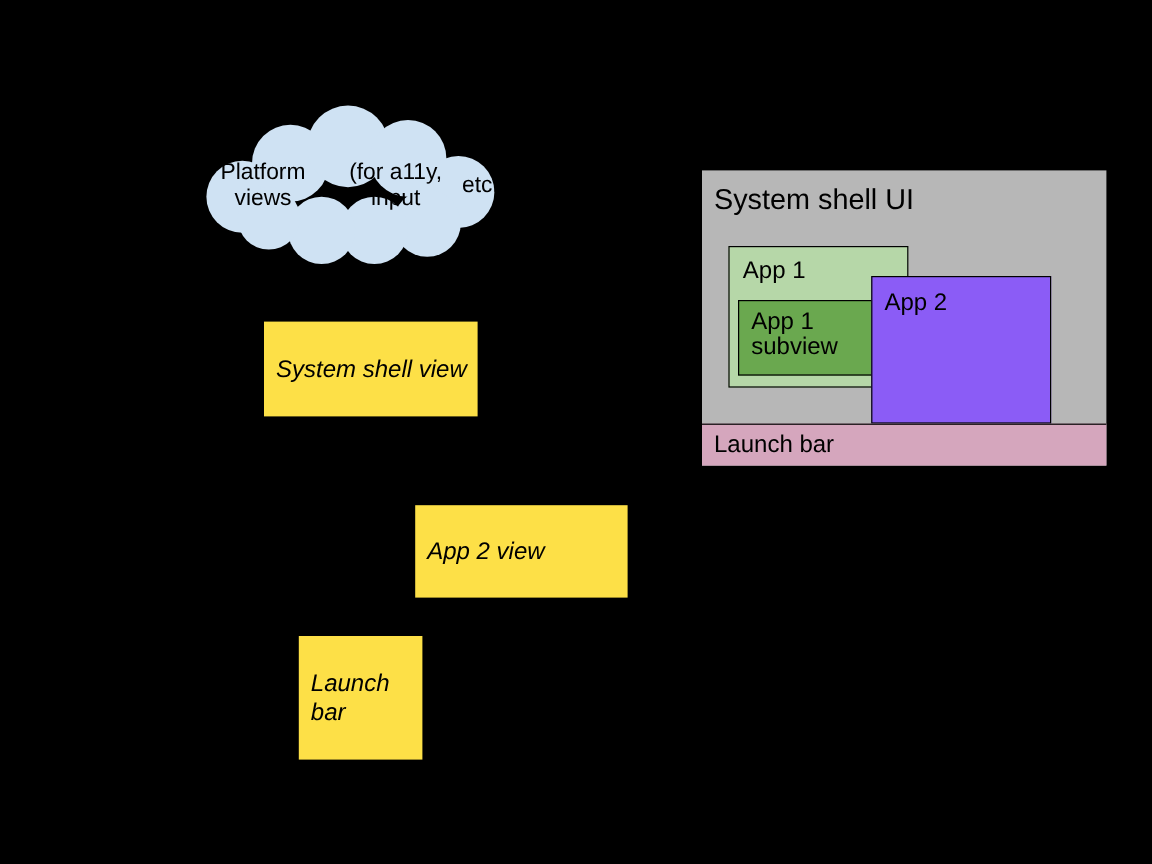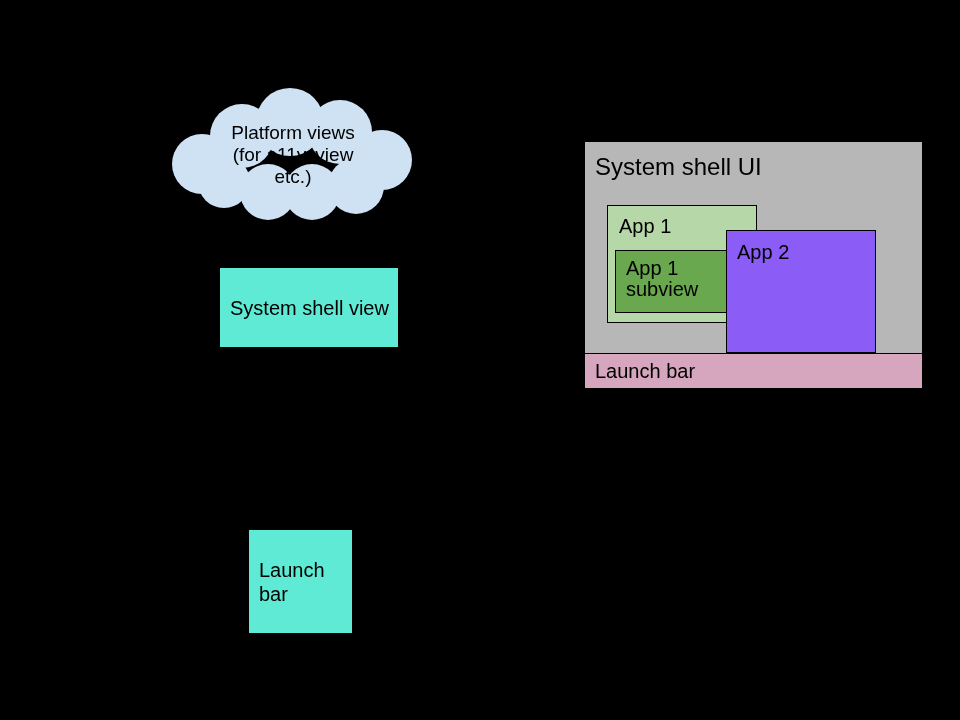--- a/index.html
+++ b/index.html
@@ -13,37 +13,38 @@
     width: 960px;
     height: 720px;
     background: #000000;
     overflow: hidden;
     color: #000000;
   }
   .abs { position: absolute; box-sizing: border-box; }
 
   
   .bluebox {
-    background: #5eead4;
+    background: #fde047;
     font-size: 20px;
     line-height: 1.2;
     display: flex;
     align-items: center;
     padding-left: 10px;
     padding-right: 6px;
+    font-style: italic;
   }
 
   
   .cloud-wrap { left: 164px; top: 86px; width: 258px; height: 138px; }
   .cloud-svg { position: absolute; left: 0; top: 0; }
   .cloud-text {
     position: absolute;
     left: 0; top: 0; width: 100%; height: 100%;
     display: flex;
-    flex-direction: column;
+    flex-direction: row;
     justify-content: center;
     align-items: center;
     text-align: center;
     font-size: 19px;
     line-height: 22px;
   }
 
   
   .shell-ui {
     left: 585px; top: 142px; width: 337px; height: 246px;
@@ -114,30 +115,33 @@
         <circle cx="176" cy="46" r="32"></circle>
         <circle cx="218" cy="74" r="30"></circle>
         <circle cx="192" cy="100" r="28"></circle>
         <circle cx="148" cy="106" r="28"></circle>
         <circle cx="104" cy="106" r="28"></circle>
         <circle cx="60" cy="96" r="26"></circle>
       </g>
     </svg>
     <div class="cloud-text">
       <span class="line">Platform views</span>
-      <span class="line">(for a11y, view</span>
+      <span class="line">(for a11y, input</span>
       <span class="line">etc.)</span>
     </div>
   </div>
 
   <div class="abs bluebox" style="left:220px; top:268px; width:178px; height:79px;">
     <span>System shell view</span>
   </div>
 
 
+  <div class="abs bluebox" style="left:346px; top:421px; width:177px; height:77px;">
+    <span>App 2 view</span>
+  </div>
 
 
   <div class="abs bluebox" style="left:249px; top:530px; width:103px; height:103px;">
     <span>Launch bar</span>
   </div>
 
   <div class="abs shell-ui">
     <span class="shell-title">System shell UI</span>
 
     <div class="abs framed app1-box">

